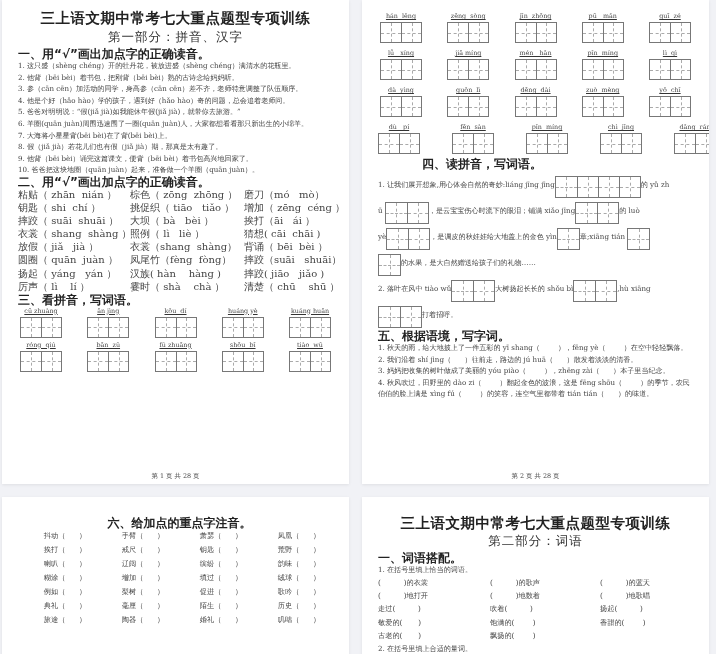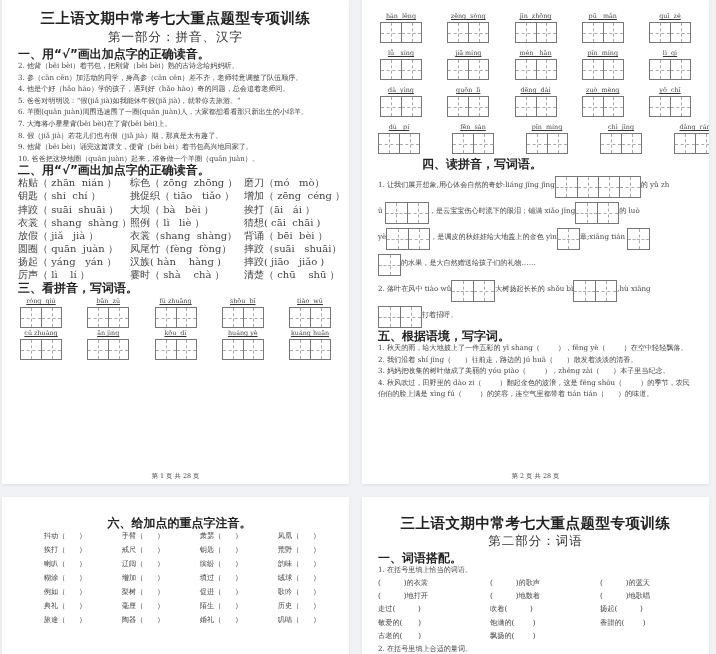--- a/index.html
+++ b/index.html
@@ -41,20 +41,21 @@
   .grid3b span { white-space: pre; }
 </style>
 </head>
 <body>
 
 <div class="page" id="p1">
   <div class="title" style="margin-top:9px;">三上语文期中常考七大重点题型专项训练</div>
   <div class="subtitle" style="margin-top:1px;">第一部分：拼音、汉字</div>
   <div style="padding:0 16px 0 16px; margin-top:2px;">
     <div class="sec">一、用“√”画出加点字的正确读音。</div>
+    <div class="para">1. 这只盛（shèng  chéng）开的牡丹花，被放进盛（shèng  chéng）满清水的花瓶里。</div>
     <div class="para">2. 他背（bēi  bèi）着书包，把刚背（bēi  bèi）熟的古诗念给妈妈听。</div>
     <div class="para">3. 参（cān  cēn）加活动的同学，身高参（cān  cēn）差不齐，老师特意调整了队伍顺序。</div>
     <div class="para">4. 他是个好（hǎo  hào）学的孩子，遇到好（hǎo  hào）奇的问题，总会追着老师问。</div>
     <div class="para">5. 爸爸对明明说：“假(jiǎ jià)如我能休年假(jiǎ jià)，就带你去旅游。”</div>
     <div class="para">6. 羊圈(quān juàn)周围迅速围了一圈(quān juàn)人，大家都想看看那只新出生的小绵羊。</div>
     <div class="para">7. 大海将小星星背(bēi  bèi)在了背(bēi  bèi)上。</div>
     <div class="para">8. 假（jiǎ  jià）若花儿们也有假（jiǎ  jià）期，那真是太有趣了。</div>
     <div class="para">9. 他背（bēi  bèi）诵完这篇课文，便背（bēi  bèi）着书包高兴地回家了。</div>
     <div class="para">10. 爸爸把这块地圈（quān  juàn）起来，准备做一个羊圈（quān  juàn）。</div>
 
@@ -80,20 +81,57 @@
       <span>摔跤（suāi   shuāi）</span>
       <span>扬起（ yáng   yán ）</span>
       <span>汉族( hàn    hàng )</span>
       <span>摔跤( jiāo   jiǎo )</span>
       <span>厉声（ lì    lí ）</span>
       <span>霎时（ shà    chà ）</span>
       <span>清楚（ chū    shū ）</span>
     </div>
 
     <div class="sec" style="margin-top:1px;">三、看拼音，写词语。</div>
+    <div class="wrow" style="margin-top:0;">
+      <div class="witem">
+          <div class="wpy">cū zhuàng</div>
+          <div class="box2">
+            <div class="cell"></div>
+            <div class="cell"></div>
+          </div>
+        </div>
+      <div class="witem">
+          <div class="wpy">ān jìng</div>
+          <div class="box2">
+            <div class="cell"></div>
+            <div class="cell"></div>
+          </div>
+        </div>
+      <div class="witem">
+          <div class="wpy">kǒu  dí</div>
+          <div class="box2">
+            <div class="cell"></div>
+            <div class="cell"></div>
+          </div>
+        </div>
+      <div class="witem">
+          <div class="wpy">huáng yè</div>
+          <div class="box2">
+            <div class="cell"></div>
+            <div class="cell"></div>
+          </div>
+        </div>
+      <div class="witem">
+          <div class="wpy">kuáng huān</div>
+          <div class="box2">
+            <div class="cell"></div>
+            <div class="cell"></div>
+          </div>
+        </div>
+    </div>
     <div class="wrow" style="margin-top:2px;">
       <div class="witem">
           <div class="wpy">róng  qiú</div>
           <div class="box2">
             <div class="cell"></div>
             <div class="cell"></div>
           </div>
         </div>
       <div class="witem">
           <div class="wpy">bān  zǔ</div>
@@ -111,57 +149,20 @@
         </div>
       <div class="witem">
           <div class="wpy">shōu  bǐ</div>
           <div class="box2">
             <div class="cell"></div>
             <div class="cell"></div>
           </div>
         </div>
       <div class="witem">
           <div class="wpy">tiào  wǔ</div>
-          <div class="box2">
-            <div class="cell"></div>
-            <div class="cell"></div>
-          </div>
-        </div>
-    </div>
-    <div class="wrow" style="margin-top:0;">
-      <div class="witem">
-          <div class="wpy">cū zhuàng</div>
-          <div class="box2">
-            <div class="cell"></div>
-            <div class="cell"></div>
-          </div>
-        </div>
-      <div class="witem">
-          <div class="wpy">ān jìng</div>
-          <div class="box2">
-            <div class="cell"></div>
-            <div class="cell"></div>
-          </div>
-        </div>
-      <div class="witem">
-          <div class="wpy">kǒu  dí</div>
-          <div class="box2">
-            <div class="cell"></div>
-            <div class="cell"></div>
-          </div>
-        </div>
-      <div class="witem">
-          <div class="wpy">huáng yè</div>
-          <div class="box2">
-            <div class="cell"></div>
-            <div class="cell"></div>
-          </div>
-        </div>
-      <div class="witem">
-          <div class="wpy">kuáng huān</div>
           <div class="box2">
             <div class="cell"></div>
             <div class="cell"></div>
           </div>
         </div>
     </div>
   </div>
   <div class="foot" style="top:472px;">第 1 页 共 28 页</div>
 </div>
 

